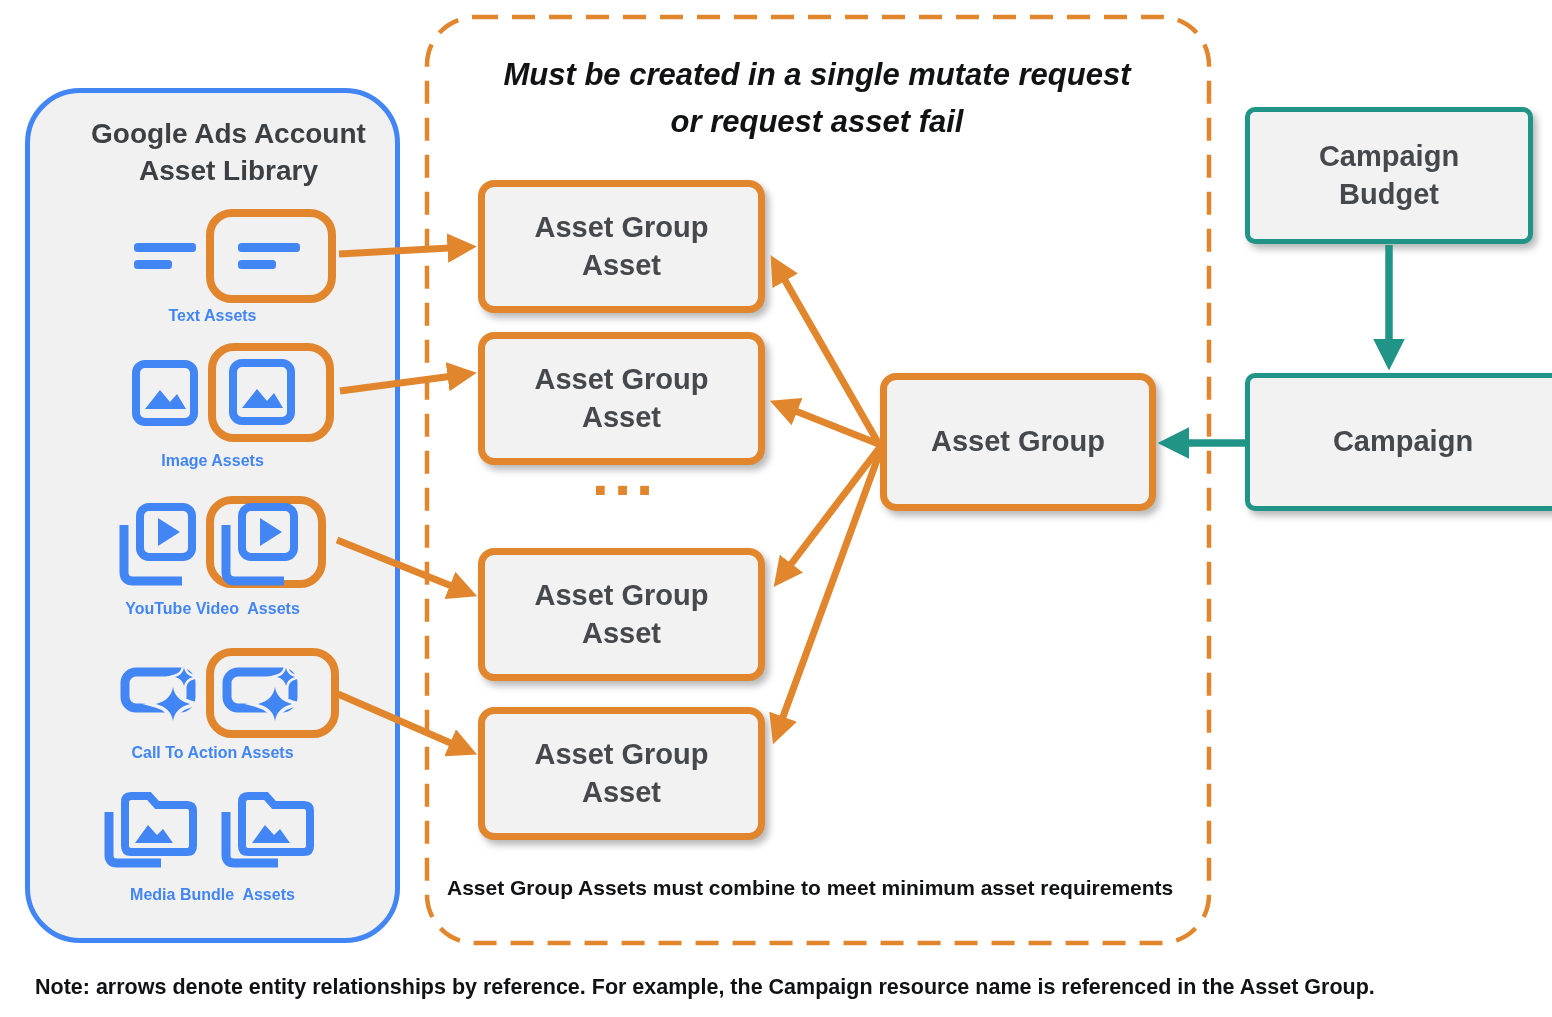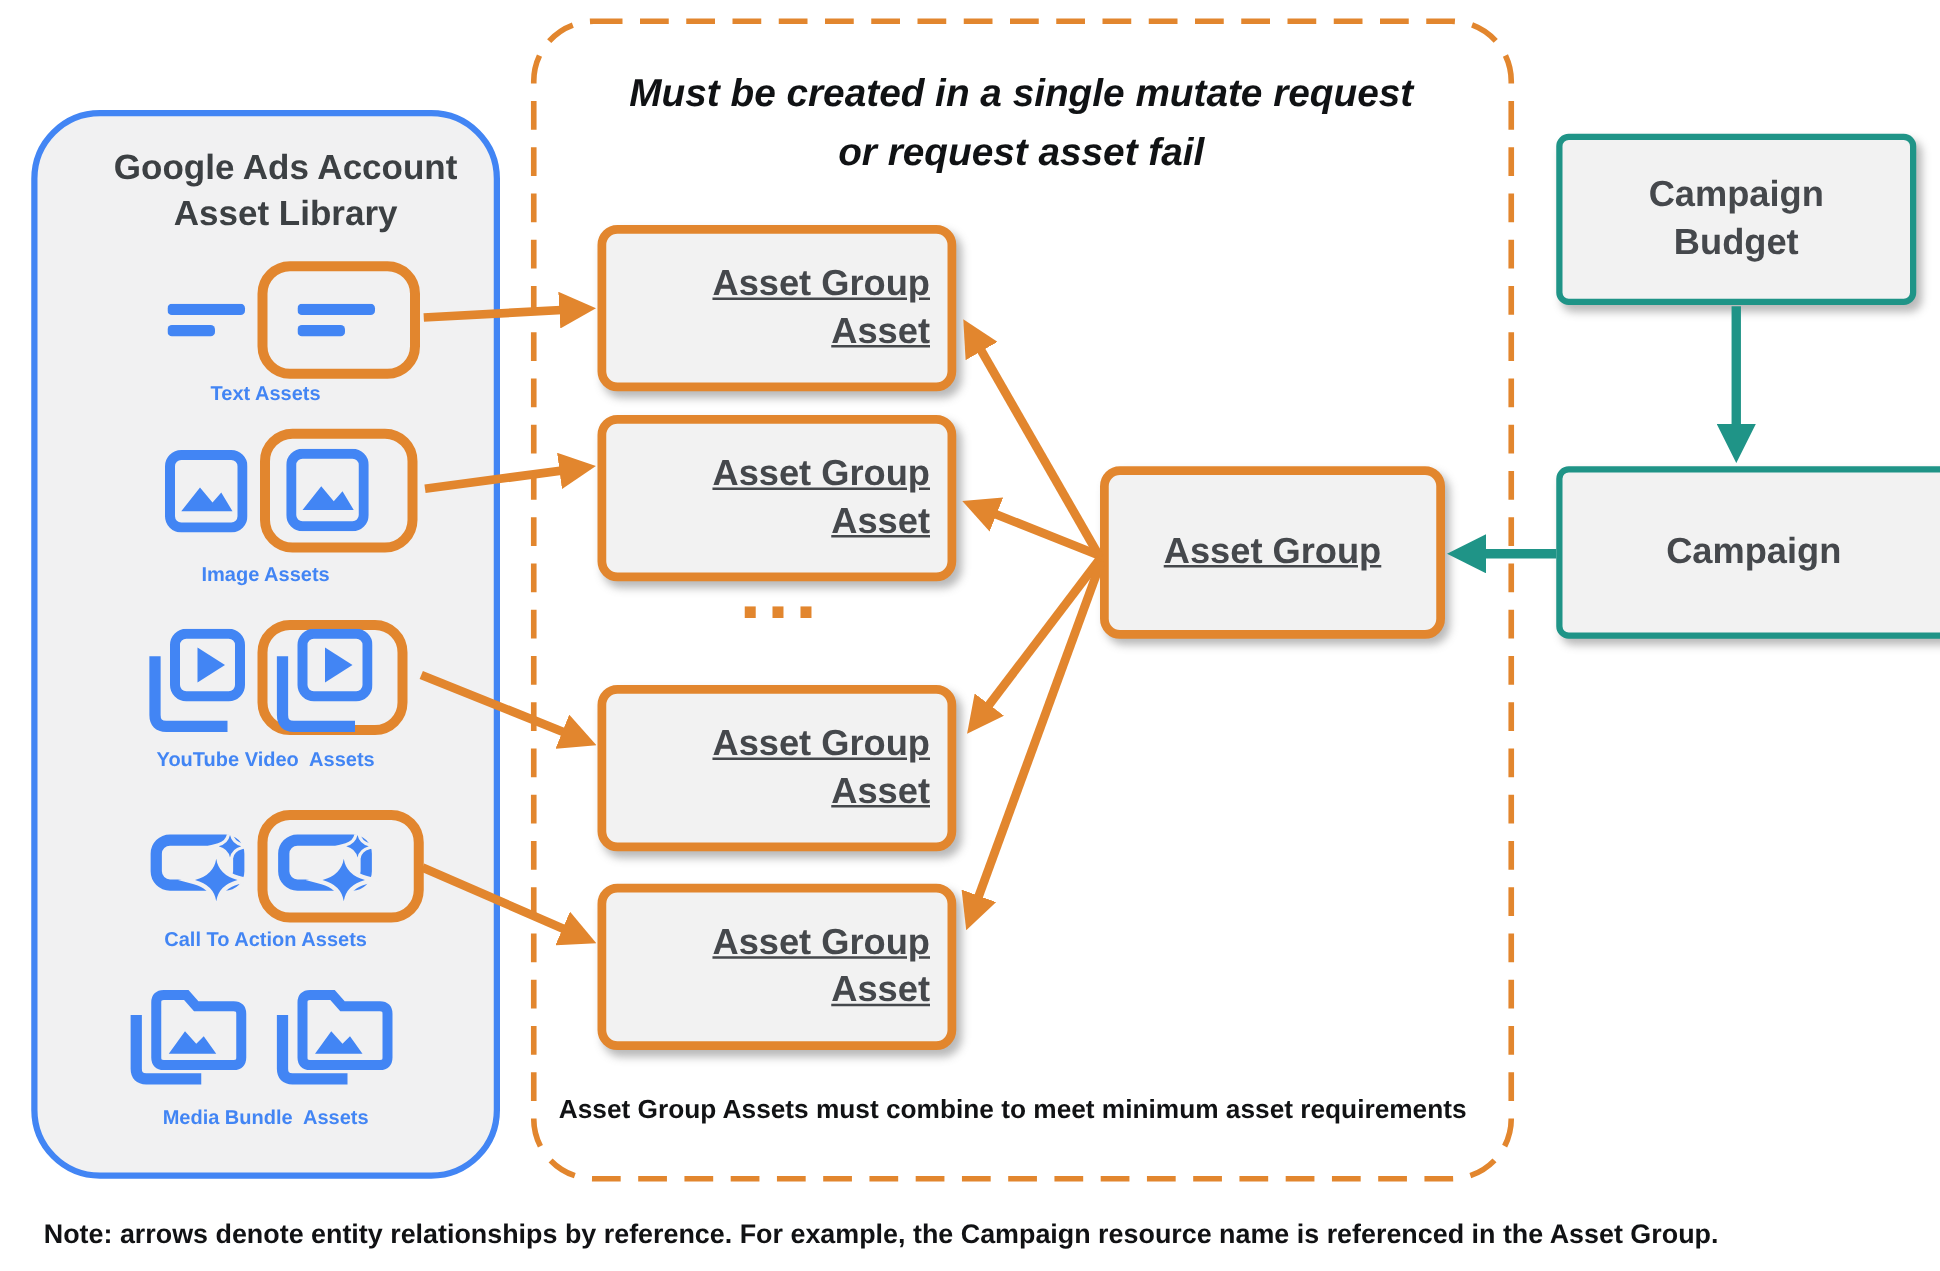--- a/index.html
+++ b/index.html
@@ -24,25 +24,24 @@
     left:30px; width:365px; text-align:center;
     font-size:16px; font-weight:bold; color:#4285F4; white-space:pre-wrap;
   }
   .select-ring {
     border:8px solid #E2862E; border-radius:26px; background:transparent;
   }
 
   
   .node-orange {
     background:#F2F2F2; border:7px solid #E2862E; border-radius:16px;
-    display:flex; align-items:center; justify-content:center; text-align:right;
+    display:flex; align-items:center; justify-content:center; text-align:center;
     font-size:29px; font-weight:bold; color:#45484C; line-height:1.28;
     box-shadow:4px 5px 7px rgba(100,100,100,0.45);
     padding:4px 14px;
-    text-decoration:underline;
   }
   
   .node-teal {
     background:#F2F2F2; border:5px solid #1F9487; border-radius:10px;
     display:flex; align-items:center; justify-content:center; text-align:center;
     font-size:29px; font-weight:bold; color:#45484C; line-height:1.3;
     box-shadow:4px 5px 7px rgba(100,100,100,0.45);
     padding:16px 18px;
   }
 

